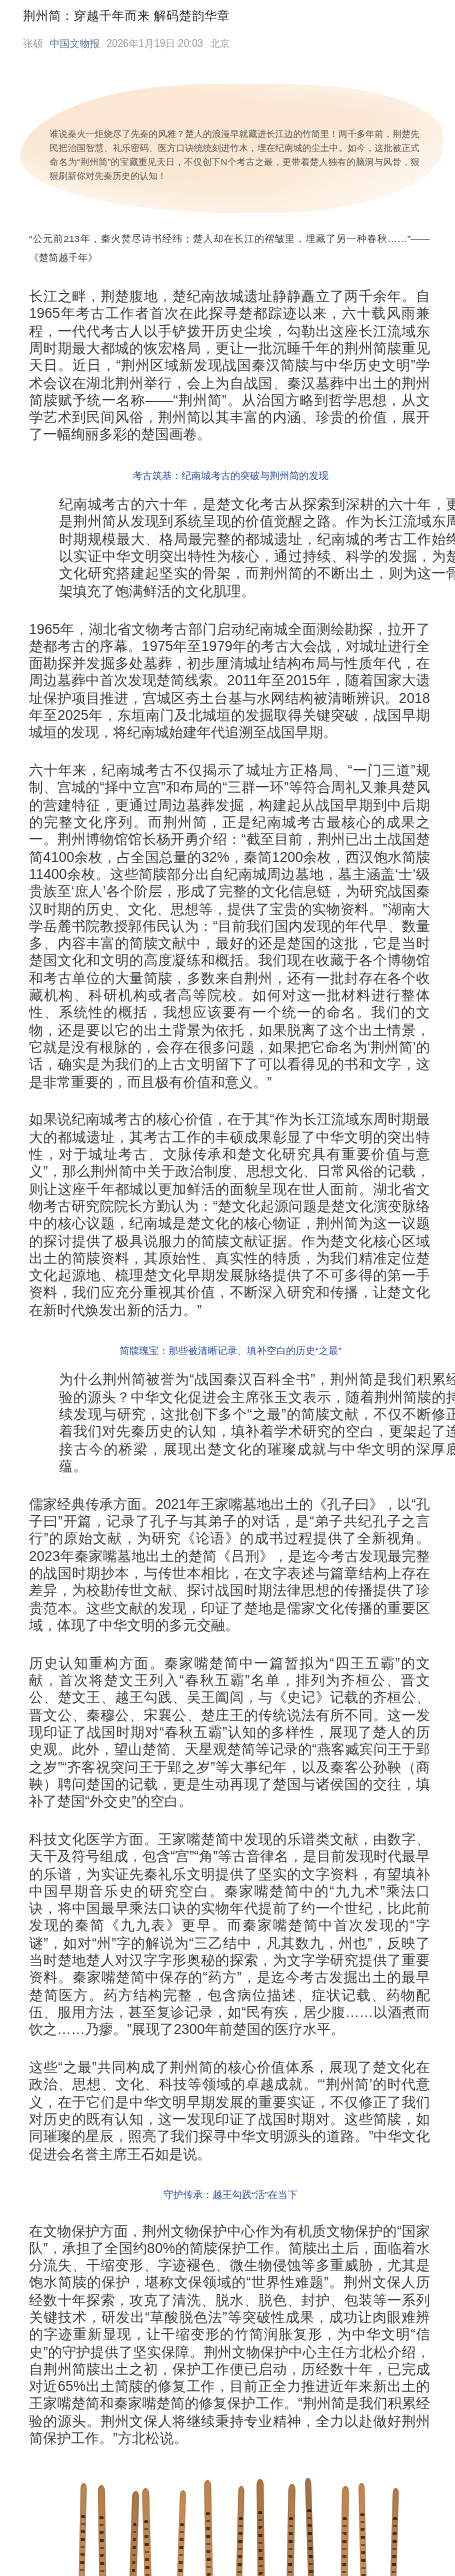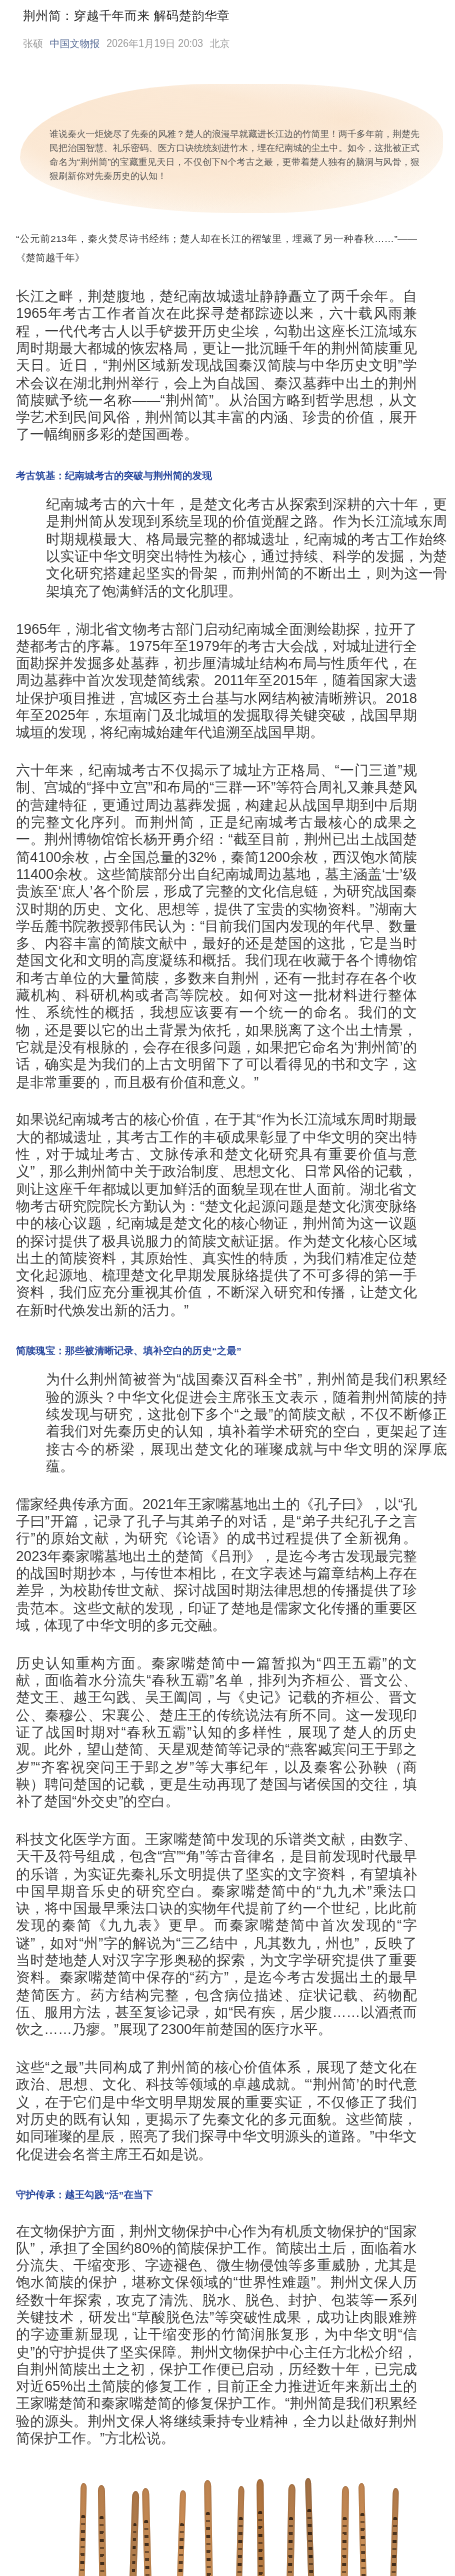--- a/index.html
+++ b/index.html
@@ -43,21 +43,21 @@
     padding:43px 23px 29px 30px;
   }
   .intro-blob p{
     margin:0;
     font-size:9px;
     line-height:14px;
     color:#545454;
     text-align:justify;
   }
   
-  .col{padding:0 23px 0 16px;}
+  .col{padding:0 23px 0 29px;}
   p.quote{
     margin:17.5px 0 0 0;
     width:401px;
     font-size:9.8px;
     line-height:18.5px;
     color:#3a3a3a;
     text-align:justify;
   }
   p.body{
     margin:20.6px 0 0 0;
@@ -65,22 +65,23 @@
     font-size:14px;
     line-height:17.3px;
     color:#3a3a3a;
     text-align:justify;
   }
   p.body.tight{margin-top:13.4px;margin-left:30px;}
   h2.sec{
     margin:25px 0 0 0;
     font-size:9.8px;
     line-height:14px;
-    font-weight:700;
+    font-weight:400;
     color:#2b4a9e;
+    text-align:center;
   }
   
   .fig1{
     position:relative;
     margin-top:29px;
     width:455px;
     height:482px;
     background:#ffffff;
     overflow:hidden;
   }
@@ -217,23 +218,23 @@
 
   <h2 class="sec">考古筑基：纪南城考古的突破与荆州简的发现</h2>
   <p class="body tight">纪南城考古的六十年，是楚文化考古从探索到深耕的六十年，更是荆州简从发现到系统呈现的价值觉醒之路。作为长江流域东周时期规模最大、格局最完整的都城遗址，纪南城的考古工作始终以实证中华文明突出特性为核心，通过持续、科学的发掘，为楚文化研究搭建起坚实的骨架，而荆州简的不断出土，则为这一骨架填充了饱满鲜活的文化肌理。</p>
   <p class="body">1965年，湖北省文物考古部门启动纪南城全面测绘勘探，拉开了楚都考古的序幕。1975年至1979年的考古大会战，对城址进行全面勘探并发掘多处墓葬，初步厘清城址结构布局与性质年代，在周边墓葬中首次发现楚简线索。2011年至2015年，随着国家大遗址保护项目推进，宫城区夯土台基与水网结构被清晰辨识。2018年至2025年，东垣南门及北城垣的发掘取得关键突破，战国早期城垣的发现，将纪南城始建年代追溯至战国早期。</p>
   <p class="body">六十年来，纪南城考古不仅揭示了城址方正格局、“一门三道”规制、宫城的“择中立宫”和布局的“三群一环”等符合周礼又兼具楚风的营建特征，更通过周边墓葬发掘，构建起从战国早期到中后期的完整文化序列。而荆州简，正是纪南城考古最核心的成果之一。荆州博物馆馆长杨开勇介绍：“截至目前，荆州已出土战国楚简4100余枚，占全国总量的32%，秦简1200余枚，西汉饱水简牍11400余枚。这些简牍部分出自纪南城周边墓地，墓主涵盖‘士’级贵族至‘庶人’各个阶层，形成了完整的文化信息链，为研究战国秦汉时期的历史、文化、思想等，提供了宝贵的实物资料。”湖南大学岳麓书院教授郭伟民认为：“目前我们国内发现的年代早、数量多、内容丰富的简牍文献中，最好的还是楚国的这批，它是当时楚国文化和文明的高度凝练和概括。我们现在收藏于各个博物馆和考古单位的大量简牍，多数来自荆州，还有一批封存在各个收藏机构、科研机构或者高等院校。如何对这一批材料进行整体性、系统性的概括，我想应该要有一个统一的命名。我们的文物，还是要以它的出土背景为依托，如果脱离了这个出土情景，它就是没有根脉的，会存在很多问题，如果把它命名为‘荆州简’的话，确实是为我们的上古文明留下了可以看得见的书和文字，这是非常重要的，而且极有价值和意义。”</p>
   <p class="body">如果说纪南城考古的核心价值，在于其“作为长江流域东周时期最大的都城遗址，其考古工作的丰硕成果彰显了中华文明的突出特性，对于城址考古、文脉传承和楚文化研究具有重要价值与意义”，那么荆州简中关于政治制度、思想文化、日常风俗的记载，则让这座千年都城以更加鲜活的面貌呈现在世人面前。湖北省文物考古研究院院长方勤认为：“楚文化起源问题是楚文化演变脉络中的核心议题，纪南城是楚文化的核心物证，荆州简为这一议题的探讨提供了极具说服力的简牍文献证据。作为楚文化核心区域出土的简牍资料，其原始性、真实性的特质，为我们精准定位楚文化起源地、梳理楚文化早期发展脉络提供了不可多得的第一手资料，我们应充分重视其价值，不断深入研究和传播，让楚文化在新时代焕发出新的活力。”</p>
 
   <h2 class="sec">简牍瑰宝：那些被清晰记录、填补空白的历史“之最”</h2>
   <p class="body tight">为什么荆州简被誉为“战国秦汉百科全书”，荆州简是我们积累经验的源头？中华文化促进会主席张玉文表示，随着荆州简牍的持续发现与研究，这批创下多个“之最”的简牍文献，不仅不断修正着我们对先秦历史的认知，填补着学术研究的空白，更架起了连接古今的桥梁，展现出楚文化的璀璨成就与中华文明的深厚底蕴。</p>
   <p class="body">儒家经典传承方面。2021年王家嘴墓地出土的《孔子曰》，以“孔子曰”开篇，记录了孔子与其弟子的对话，是“弟子共纪孔子之言行”的原始文献，为研究《论语》的成书过程提供了全新视角。2023年秦家嘴墓地出土的楚简《吕刑》，是迄今考古发现最完整的战国时期抄本，与传世本相比，在文字表述与篇章结构上存在差异，为校勘传世文献、探讨战国时期法律思想的传播提供了珍贵范本。这些文献的发现，印证了楚地是儒家文化传播的重要区域，体现了中华文明的多元交融。</p>
-  <p class="body">历史认知重构方面。秦家嘴楚简中一篇暂拟为“四王五霸”的文献，面临着水分流失“春秋五霸”名单，排列为齐桓公、晋文公、楚文王、越王勾践、吴王阖闾，与《史记》记载的齐桓公、晋文公、秦穆公、宋襄公、楚庄王的传统说法有所不同。这一发现印证了战国时期对“春秋五霸”认知的多样性，展现了楚人的历史观。此外，望山楚简、天星观楚简等记录的“燕客臧宾问王于郢之岁”“齐客祝突问王于郢之岁”等大事纪年，以及秦客公孙鞅（商鞅）聘问楚国的记载，更是生动再现了楚国与诸侯国的交往，填补了楚国“外交史”的空白。</p>
+  <p class="body">历史认知重构方面。秦家嘴楚简中一篇暂拟为“四王五霸”的文献，首次将楚文王列入“春秋五霸”名单，排列为齐桓公、晋文公、楚文王、越王勾践、吴王阖闾，与《史记》记载的齐桓公、晋文公、秦穆公、宋襄公、楚庄王的传统说法有所不同。这一发现印证了战国时期对“春秋五霸”认知的多样性，展现了楚人的历史观。此外，望山楚简、天星观楚简等记录的“燕客臧宾问王于郢之岁”“齐客祝突问王于郢之岁”等大事纪年，以及秦客公孙鞅（商鞅）聘问楚国的记载，更是生动再现了楚国与诸侯国的交往，填补了楚国“外交史”的空白。</p>
   <p class="body">科技文化医学方面。王家嘴楚简中发现的乐谱类文献，由数字、天干及符号组成，包含“宫”“角”等古音律名，是目前发现时代最早的乐谱，为实证先秦礼乐文明提供了坚实的文字资料，有望填补中国早期音乐史的研究空白。秦家嘴楚简中的“九九术”乘法口诀，将中国最早乘法口诀的实物年代提前了约一个世纪，比此前发现的秦简《九九表》更早。而秦家嘴楚简中首次发现的“字谜”，如对“州”字的解说为“三乙结中，凡其数九，州也”，反映了当时楚地楚人对汉字字形奥秘的探索，为文字学研究提供了重要资料。秦家嘴楚简中保存的“药方”，是迄今考古发掘出土的最早楚简医方。药方结构完整，包含病位描述、症状记载、药物配伍、服用方法，甚至复诊记录，如“民有疾，居少腹……以酒煮而饮之……乃瘳。”展现了2300年前楚国的医疗水平。</p>
-  <p class="body">这些“之最”共同构成了荆州简的核心价值体系，展现了楚文化在政治、思想、文化、科技等领域的卓越成就。“‘荆州简’的时代意义，在于它们是中华文明早期发展的重要实证，不仅修正了我们对历史的既有认知，更揭示了先秦文化的多元面貌。这些简牍，如同璀璨的星辰，照亮了我们探寻中华文明源头的道路。”中华文化促进会名誉主席王石如是说。</p>
+  <p class="body">这些“之最”共同构成了荆州简的核心价值体系，展现了楚文化在政治、思想、文化、科技等领域的卓越成就。“‘荆州简’的时代意义，在于它们是中华文明早期发展的重要实证，不仅修正了我们对历史的既有认知，这一发现印证了战国时期对。这些简牍，如同璀璨的星辰，照亮了我们探寻中华文明源头的道路。”中华文化促进会名誉主席王石如是说。</p>
 
   <h2 class="sec">守护传承：越王勾践“活”在当下</h2>
   <p class="body">在文物保护方面，荆州文物保护中心作为有机质文物保护的“国家队”，承担了全国约80%的简牍保护工作。简牍出土后，面临着水分流失、干缩变形、字迹褪色、微生物侵蚀等多重威胁，尤其是饱水简牍的保护，堪称文保领域的“世界性难题”。荆州文保人历经数十年探索，攻克了清洗、脱水、脱色、封护、包装等一系列关键技术，研发出“草酸脱色法”等突破性成果，成功让肉眼难辨的字迹重新显现，让干缩变形的竹简润胀复形，为中华文明“信史”的守护提供了坚实保障。荆州文物保护中心主任方北松介绍，自荆州简牍出土之初，保护工作便已启动，历经数十年，已完成对近65%出土简牍的修复工作，目前正全力推进近年来新出土的王家嘴楚简和秦家嘴楚简的修复保护工作。“荆州简是我们积累经验的源头。荆州文保人将继续秉持专业精神，全力以赴做好荆州简保护工作。”方北松说。</p>
 </div>
 
 <div class="fig1">
   <div class="slip" style="left:76px;top:6.2px;height:453px;width:6.2px;transform:rotate(1.2deg);"></div>
   <div class="slip" style="left:101px;top:8.2px;height:447px;width:6.7px;transform:rotate(-0.8deg);filter:brightness(.96);"></div>
   <div class="slip" style="left:125px;top:14.4px;height:463px;width:7.2px;transform:rotate(1.8deg);filter:brightness(.9);"></div>
   <div class="slip" style="left:148px;top:11.3px;height:456px;width:6.7px;transform:rotate(-1.5deg);"></div>

